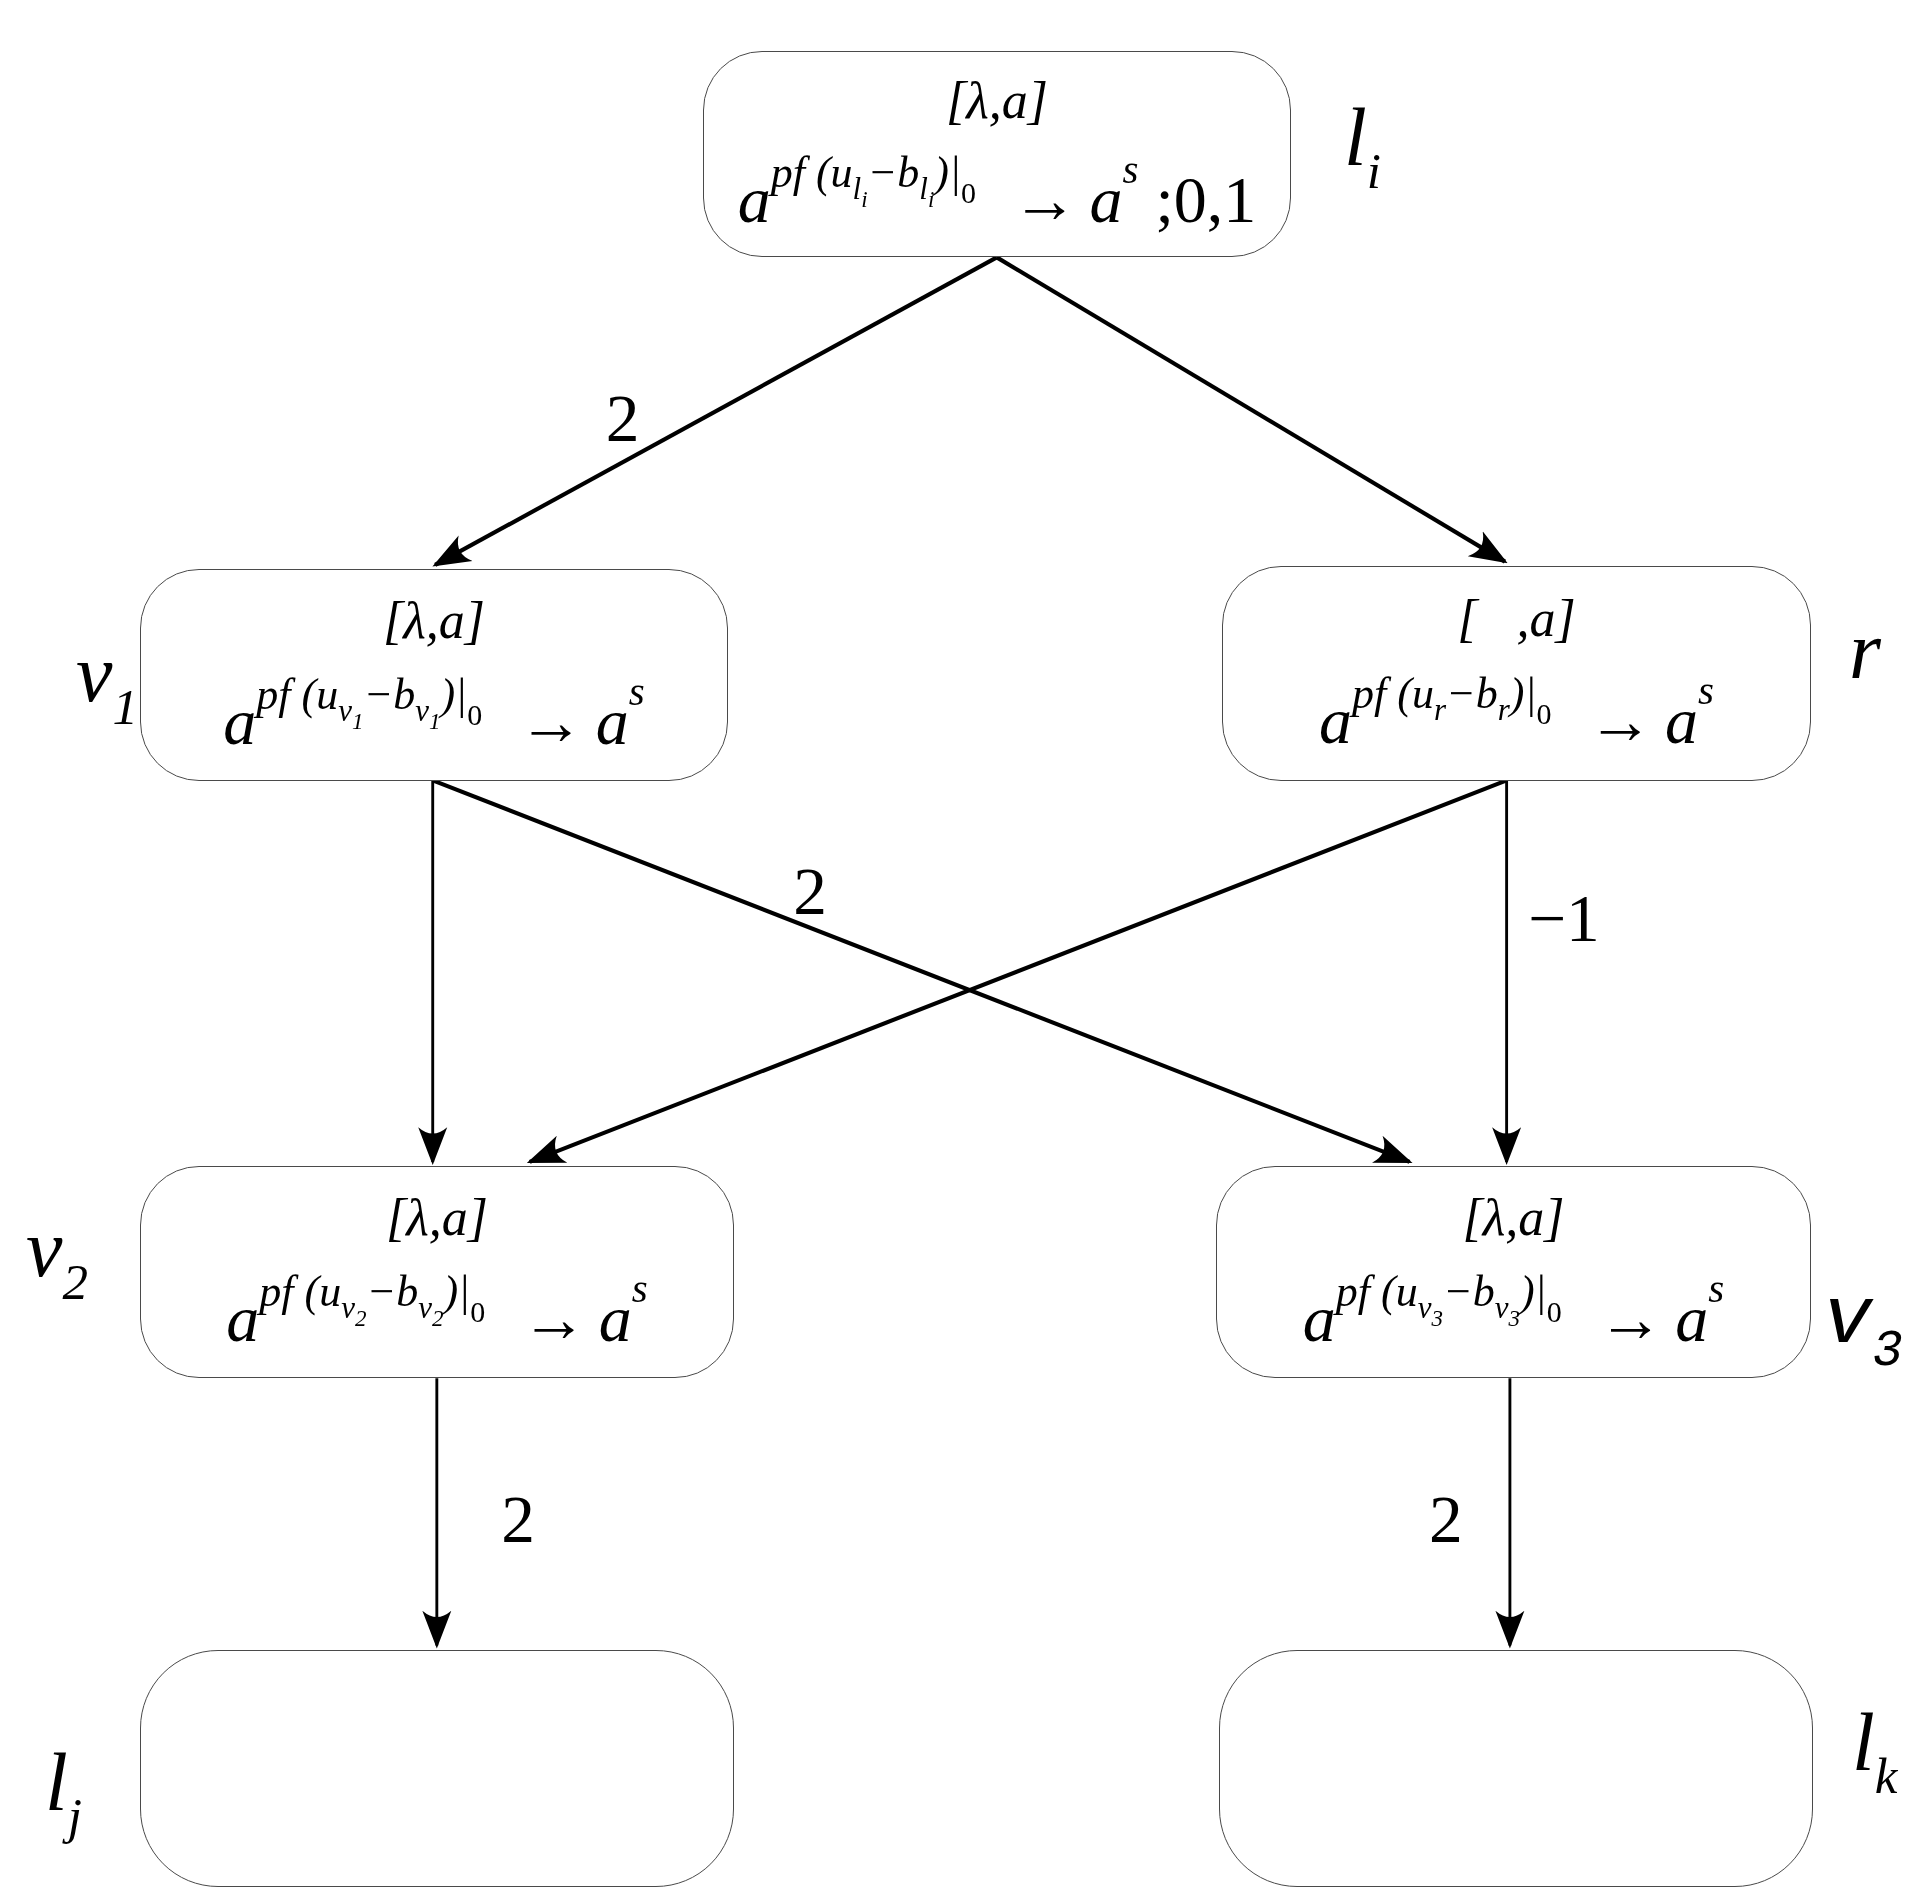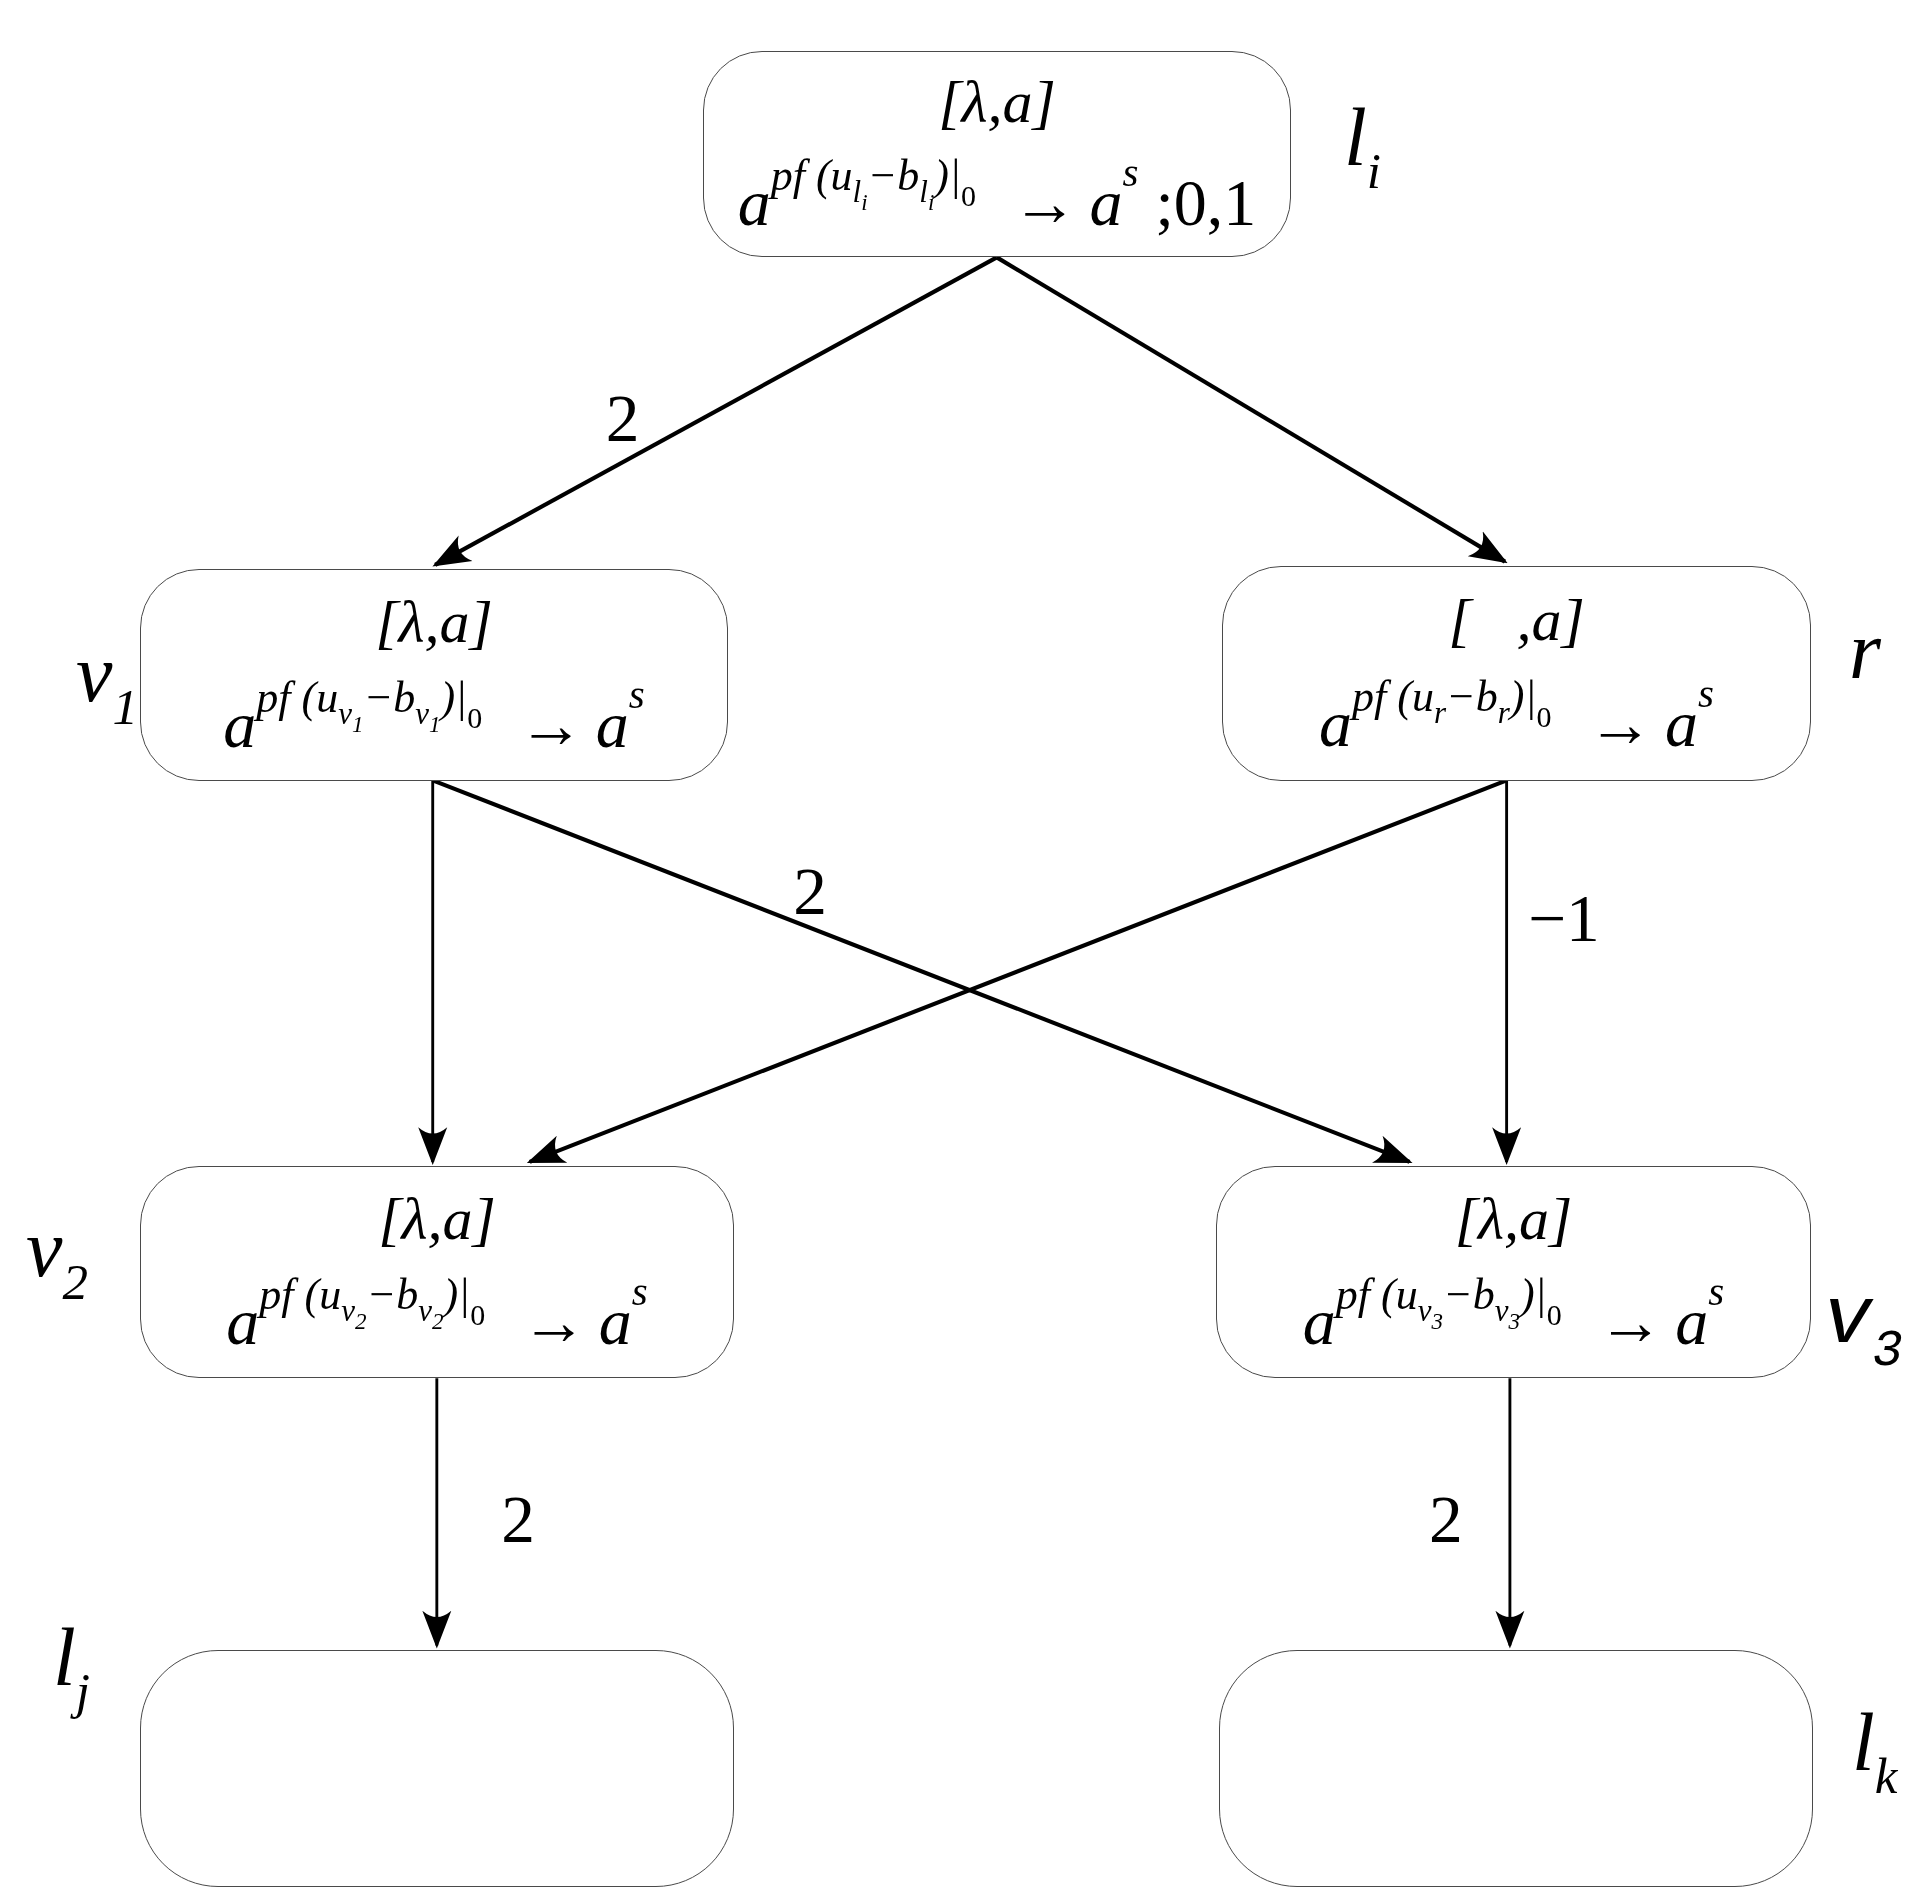--- a/index.html
+++ b/index.html
@@ -12,21 +12,21 @@
   .edge.diag { stroke-width:5; }
   .edge.vert { stroke-width:3.5; }
   .edge-label { font-family:"Liberation Serif", serif; font-size:82px; fill:#000; }
 
   .node {
     position:absolute; z-index:2; box-sizing:border-box;
     background:#fff; border:1.6px solid #4a4a4a; border-radius:59px;
     display:flex; flex-direction:column; align-items:center; justify-content:space-evenly;
   }
   .node.leaf { border-radius:78px; }
-  .node-title { font-size:60px; font-style:italic; line-height:1; white-space:pre; }
+  .node-title { font-size:52px; font-style:italic; line-height:1; white-space:pre; }
   .fml { font-size:66px; line-height:1; white-space:nowrap; }
   .fml .it { font-style:italic; }
   .fml .sup { font-size:44px; vertical-align:35px; }
   .fml .sb  { font-size:31px; vertical-align:-11.5px; }
   .fml .ss  { font-size:23px; vertical-align:-8.2px; }
   .fml .s0  { font-size:30px; vertical-align:-16.4px; }
   .fml .arr { font-style:normal; margin:0 11.5px 0 36px; }
   .fml .rsup{ font-size:41px; vertical-align:39px; }
   .fml .tail{ margin-left:17px; }
 
@@ -87,17 +87,17 @@
   </div>
 
   <div class="node leaf" style="left:140px; top:1650px; width:594px; height:237px;"></div>
   <div class="node leaf" style="left:1219px; top:1650px; width:594px; height:237px;"></div>
 
   <div class="ext-label" style="left:1344px; top:97px;"><span class="lab-main">l</span><span class="lab-sub">i</span></div>
   <div class="ext-label" style="left:76px; top:633px;"><span class="lab-main">v</span><span class="lab-sub">1</span></div>
   <div class="ext-label" style="left:1849px; top:610px;"><span class="lab-main">r</span><span class="lab-sub"></span></div>
   <div class="ext-label" style="left:26px; top:1208px;"><span class="lab-main">v</span><span class="lab-sub">2</span></div>
   <div class="ext-label" style="left:1823px; top:1280px;font-family:Liberation Mono, monospace;"><span class="lab-main">v</span><span class="lab-sub">3</span></div>
-  <div class="ext-label" style="left:45px; top:1617px;margin-left:8px;"><span class="lab-main">l</span><span class="lab-sub">j</span></div>
+  <div class="ext-label" style="left:45px; top:1742px;"><span class="lab-main">l</span><span class="lab-sub">j</span></div>
   <div class="ext-label" style="left:1852px; top:1702px;"><span class="lab-main">l</span><span class="lab-sub">k</span></div>
 
 </div>
 
 
 </body></html>

